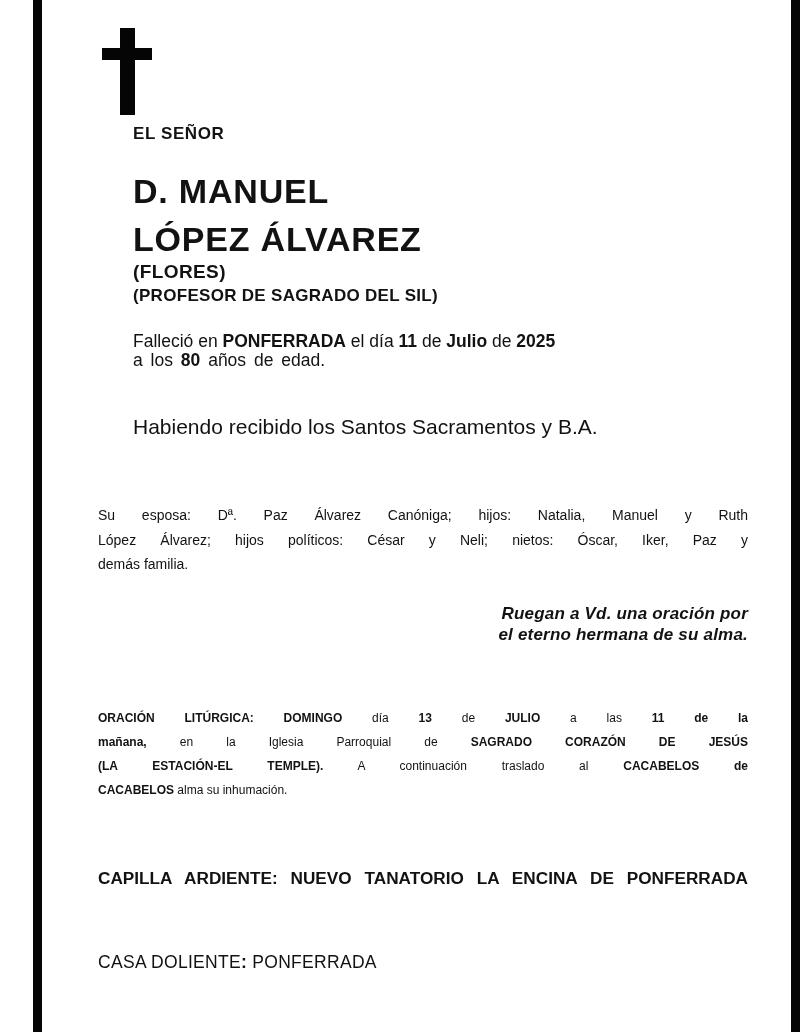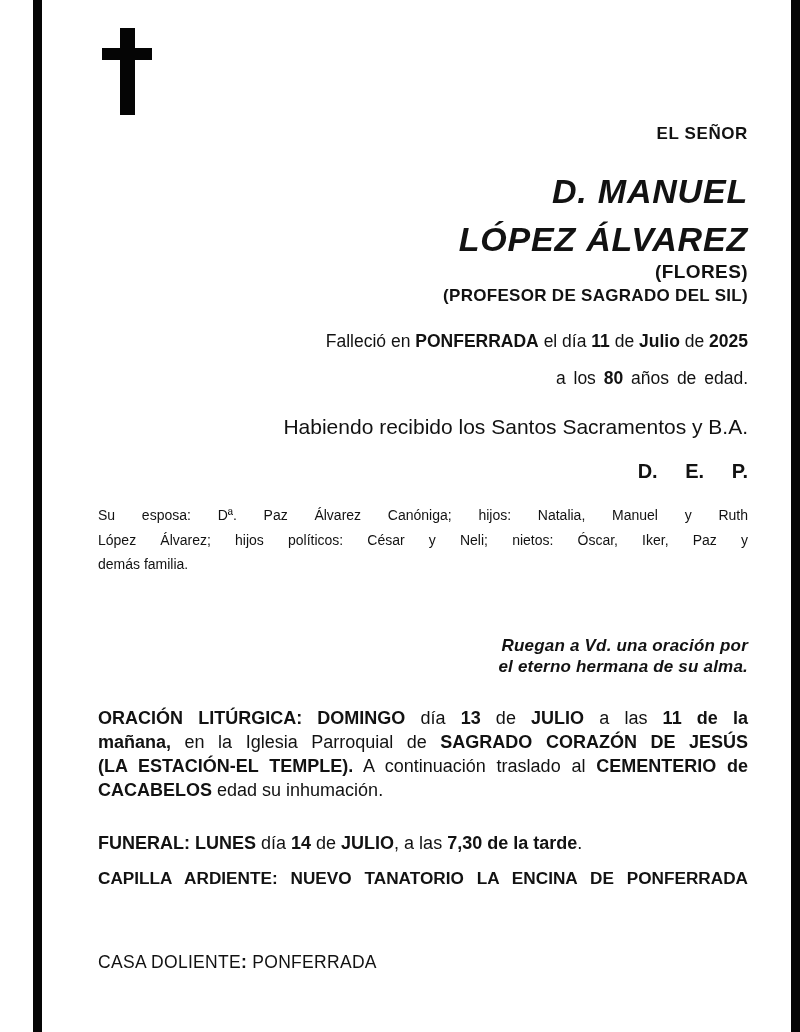--- a/index.html
+++ b/index.html
@@ -9,37 +9,37 @@
   }
   .bar{position:absolute;top:0;width:9px;height:1032px;background:#050505;}
   .bar-left{left:33px;}
   .bar-right{left:791px;}
   
   .cross{position:absolute;left:102px;top:28px;width:50px;height:87px;}
   .cross .v{position:absolute;left:18px;top:0;width:15px;height:87px;background:#050505;}
   .cross .h{position:absolute;left:0;top:20px;width:50px;height:12px;background:#050505;}
   
   .blk{position:absolute;left:98px;width:650px;}
-  .ctr{left:133px;width:615px;text-align:right;}
+  .ctr{left:133px;width:615px;text-align:left;}
   .b{font-weight:700;}
   .honorific{top:124px;font-size:17px;font-weight:700;letter-spacing:.6px;}
   .name{top:167px;font-size:34px;font-weight:700;letter-spacing:.8px;}
-  .name .nline{line-height:48px;font-style:italic;}
+  .name .nline{line-height:48px;}
   .nickname{top:261px;font-size:19px;font-weight:700;letter-spacing:.4px;}
   .profession{top:286px;font-size:17px;font-weight:700;letter-spacing:.3px;}
   .deathline{top:330px;font-size:17.5px;line-height:22px;}
-  .ageline{top:368px;font-size:17.5px;word-spacing:3px;}
+  .ageline{top:350px;font-size:17.5px;word-spacing:3px;}
   .sacraments{top:415px;font-size:21px;}
   .dep{top:460px;font-size:20px;font-weight:700;word-spacing:22px;}
   .family{top:503px;font-size:14px;}
   .family .fline{line-height:24.5px;}
   .jlast{text-align:justify;text-align-last:justify;}
-  .prayer{top:636px;font-size:17px;font-weight:700;font-style:italic;text-align:right;letter-spacing:.2px;}
+  .prayer{top:604px;font-size:17px;font-weight:700;font-style:italic;text-align:right;letter-spacing:.2px;}
   .prayer .pline{line-height:20.5px;}
-  .liturgy{top:706px;font-size:18px;}
+  .liturgy{top:706px;font-size:12px;}
   .liturgy .lline{line-height:24px;}
   .funeral{top:831px;font-size:18px;line-height:24px;}
   .chapel{top:866px;font-size:17.2px;}
   .chapel .cline{line-height:24.5px;}
   .mourning{top:951px;font-size:17.5px;line-height:23px;letter-spacing:.3px;}
 </style>
 </head>
 <body>
 
 <div class="page">
@@ -62,41 +62,39 @@
   <div class="blk ctr nickname">(FLORES)</div>
 
   <div class="blk ctr profession">(PROFESOR DE SAGRADO DEL SIL)</div>
 
   <div class="blk ctr deathline"><span>Falleció en </span><span class="b">PONFERRADA</span><span> el día </span><span class="b">11</span><span> de </span><span class="b">Julio</span><span> de </span><span class="b">2025</span></div>
 
   <div class="blk ctr ageline"><span>a los </span><span class="b">80</span><span> años de edad.</span></div>
 
   <div class="blk ctr sacraments">Habiendo recibido los Santos Sacramentos y B.A.</div>
 
-  <div class="blk ctr dep">D. E. P.</div>
 
   <div class="blk family">
     <div class="fline jlast">Su esposa: Dª. Paz Álvarez Canóniga; hijos: Natalia, Manuel y Ruth</div>
     <div class="fline jlast">López Álvarez; hijos políticos: César y Neli; nietos: Óscar, Iker, Paz y</div>
     <div class="fline">demás familia.</div>
   </div>
 
   <div class="blk prayer">
     <div class="pline">Ruegan a Vd. una oración por</div>
     <div class="pline">el eterno hermana de su alma.</div>
   </div>
 
   <div class="blk liturgy">
     <div class="lline jlast"><span class="b">ORACIÓN LITÚRGICA: DOMINGO</span><span> día </span><span class="b">13</span><span> de </span><span class="b">JULIO</span><span> a las </span><span class="b">11 de la</span></div>
     <div class="lline jlast"><span class="b">mañana,</span><span> en la Iglesia Parroquial de </span><span class="b">SAGRADO CORAZÓN DE JESÚS</span></div>
-    <div class="lline jlast"><span class="b">(LA ESTACIÓN-EL TEMPLE).</span><span> A continuación traslado al </span><span class="b">CEMENTERIO de</span></div>
-    <div class="lline"><span class="b">CACABELOS</span><span> edad su inhumación.</span></div>
+    <div class="lline jlast"><span class="b">(LA ESTACIÓN-EL TEMPLE).</span><span> A continuación traslado al </span><span class="b">CACABELOS de</span></div>
+    <div class="lline"><span class="b">CACABELOS</span><span> alma su inhumación.</span></div>
   </div>
 
-  <div class="blk funeral"><span class="b">FUNERAL: LUNES</span><span> día </span><span class="b">14</span><span> de </span><span class="b">JULIO</span><span>, a las </span><span class="b">7,30 de la tarde</span><span>.</span></div>
 
   <div class="blk chapel">
     <div class="cline jlast"><span class="b">CAPILLA ARDIENTE: NUEVO TANATORIO LA ENCINA DE PONFERRADA</span></div>
   </div>
 
   <div class="blk mourning"><span>CASA DOLIENTE</span><span class="b">:</span><span> PONFERRADA</span></div>
 
 </div>
 
 </body></html>

